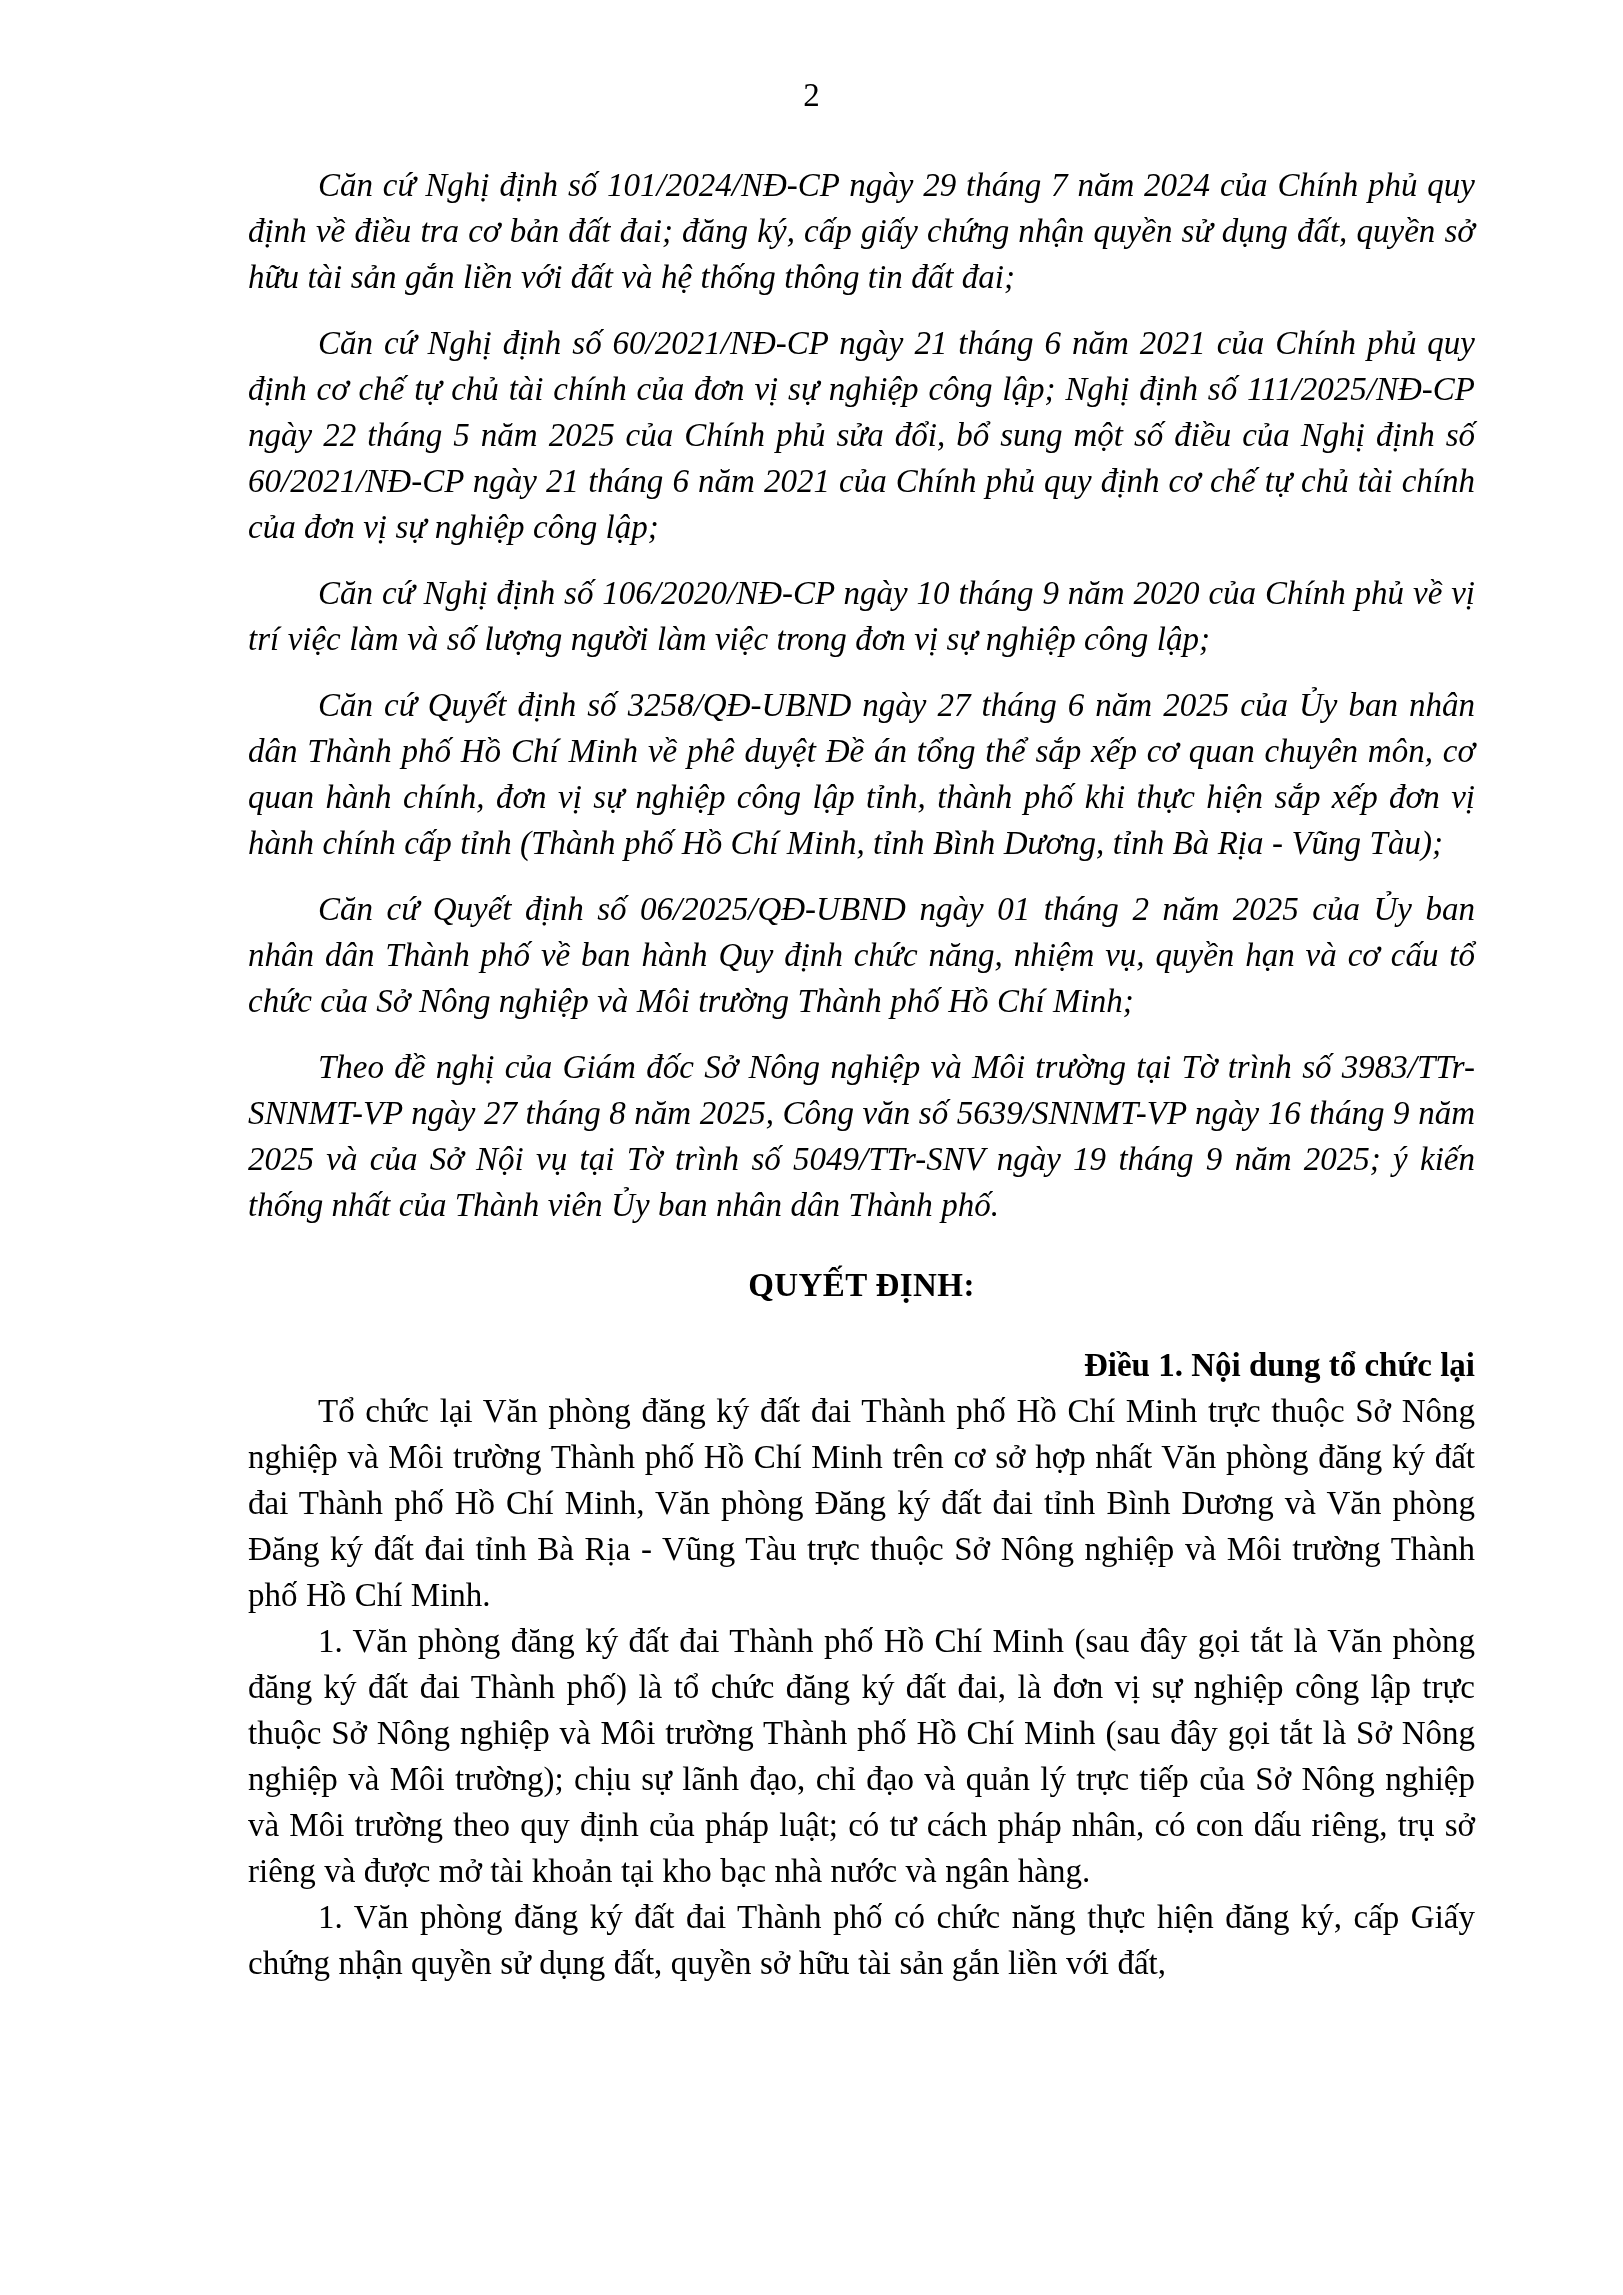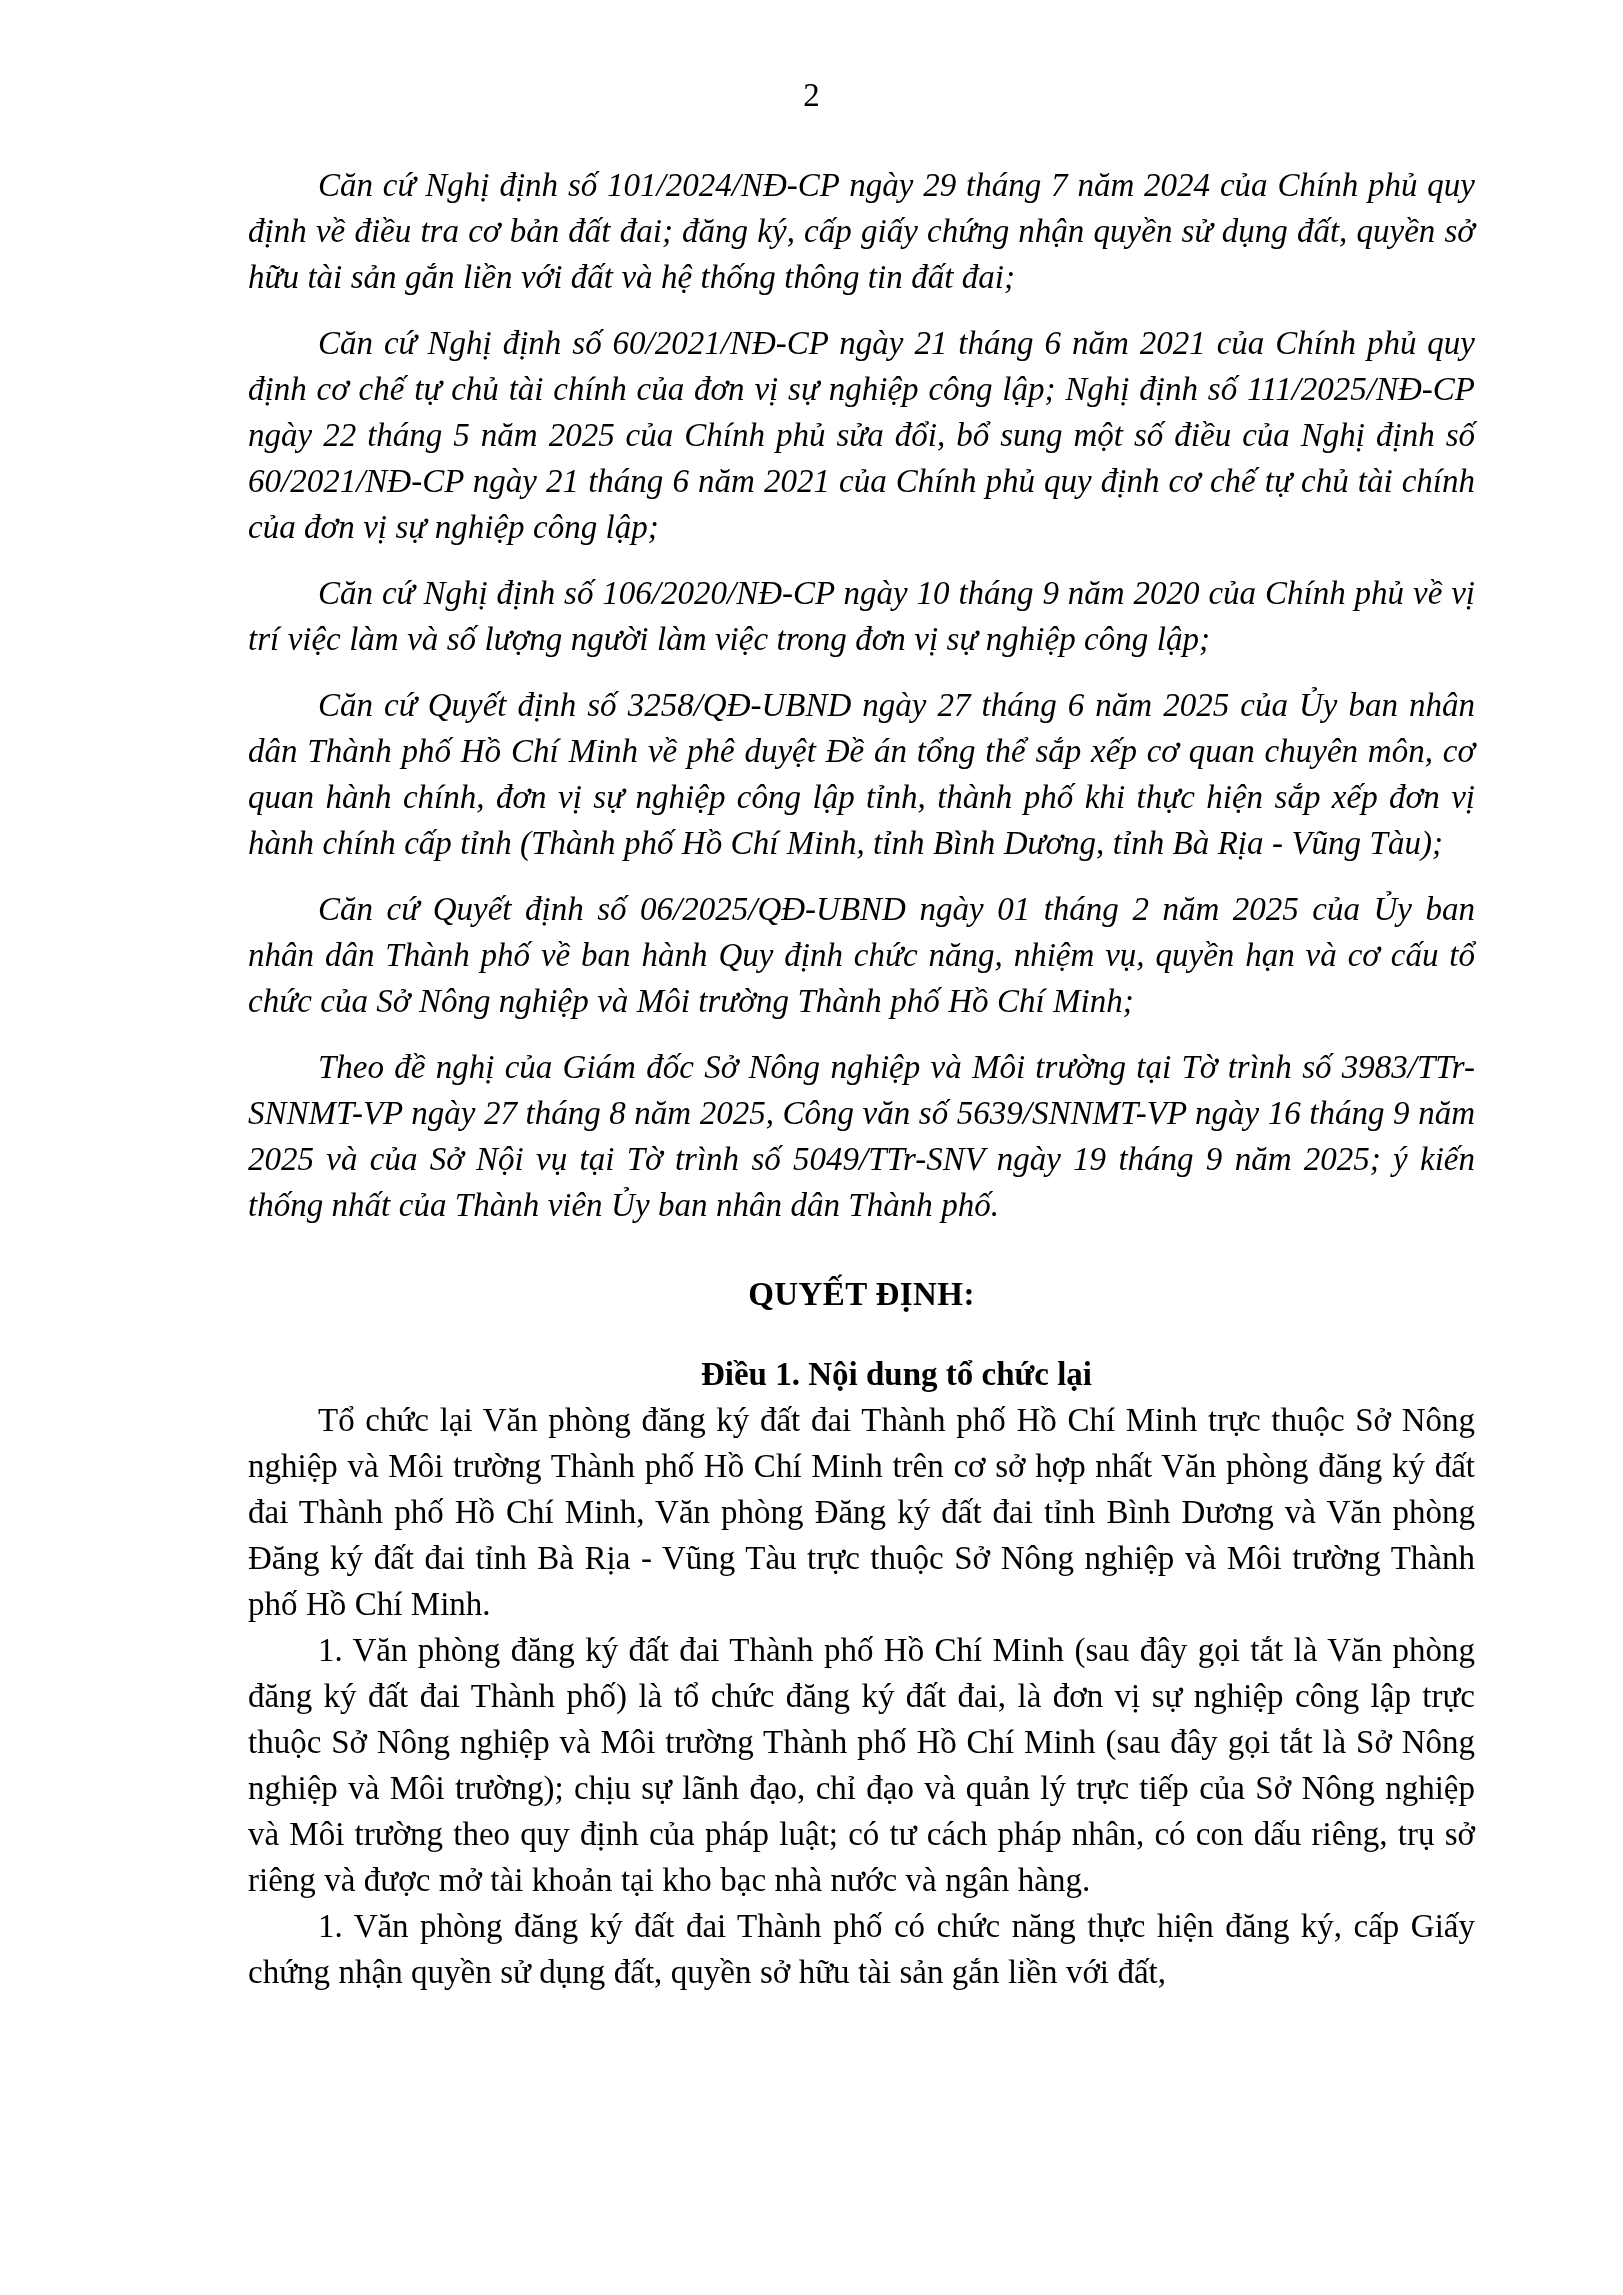--- a/index.html
+++ b/index.html
@@ -48,34 +48,34 @@
   p.recital {
     font-style: italic;
   }
   p.body {
     font-style: normal;
   }
   p.gap-recital {
     margin-top: 20px;
   }
   h2.decision-heading {
-    margin: 43px 0 0 0;
+    margin: 34px 0 0 0;
     padding: 0;
     text-align: center;
     text-indent: 0;
     font-size: 33px;
     line-height: 46px;
     font-weight: bold;
     font-style: normal;
     letter-spacing: 0.4px;
   }
   h3.article-heading {
     margin: 34px 0 0 0;
     padding: 0;
-    text-align: center;
+    text-align: right;
     text-indent: 70px;
     font-size: 33px;
     line-height: 46px;
     font-weight: bold;
     font-style: normal;
   }
   .after-heading {
     margin-top: 24.5px;
   }
   .after-para {

